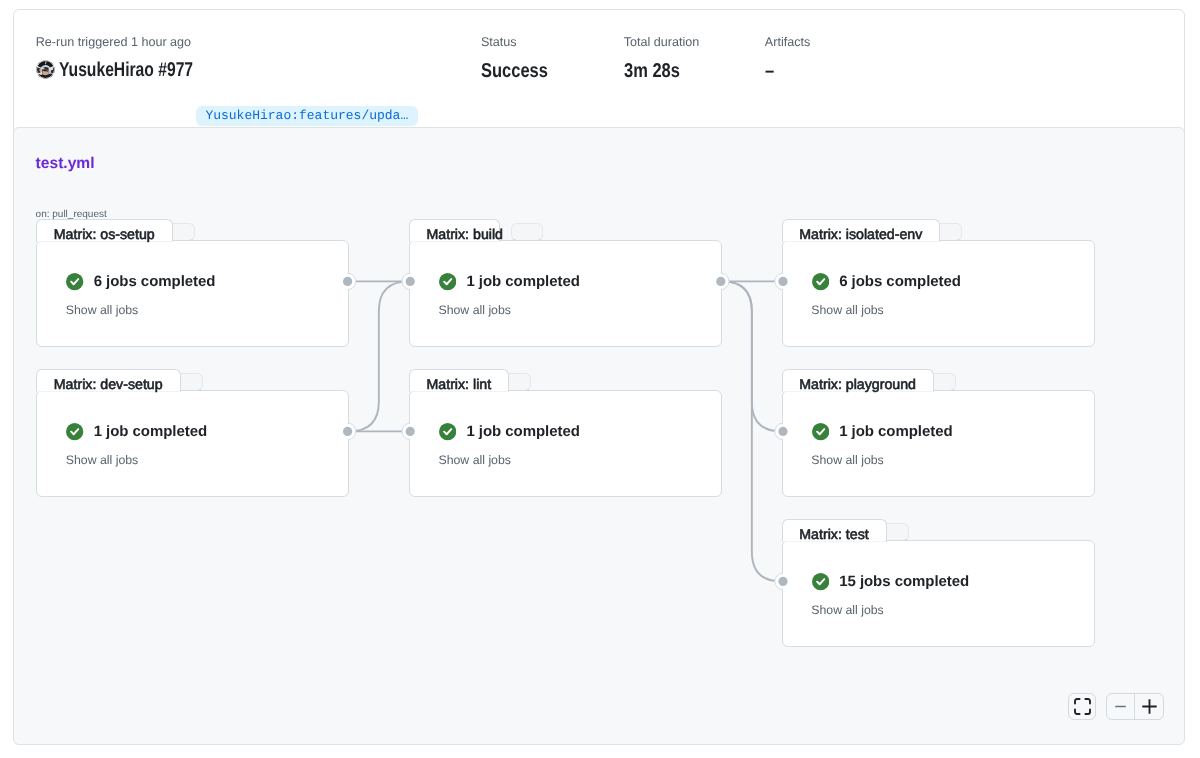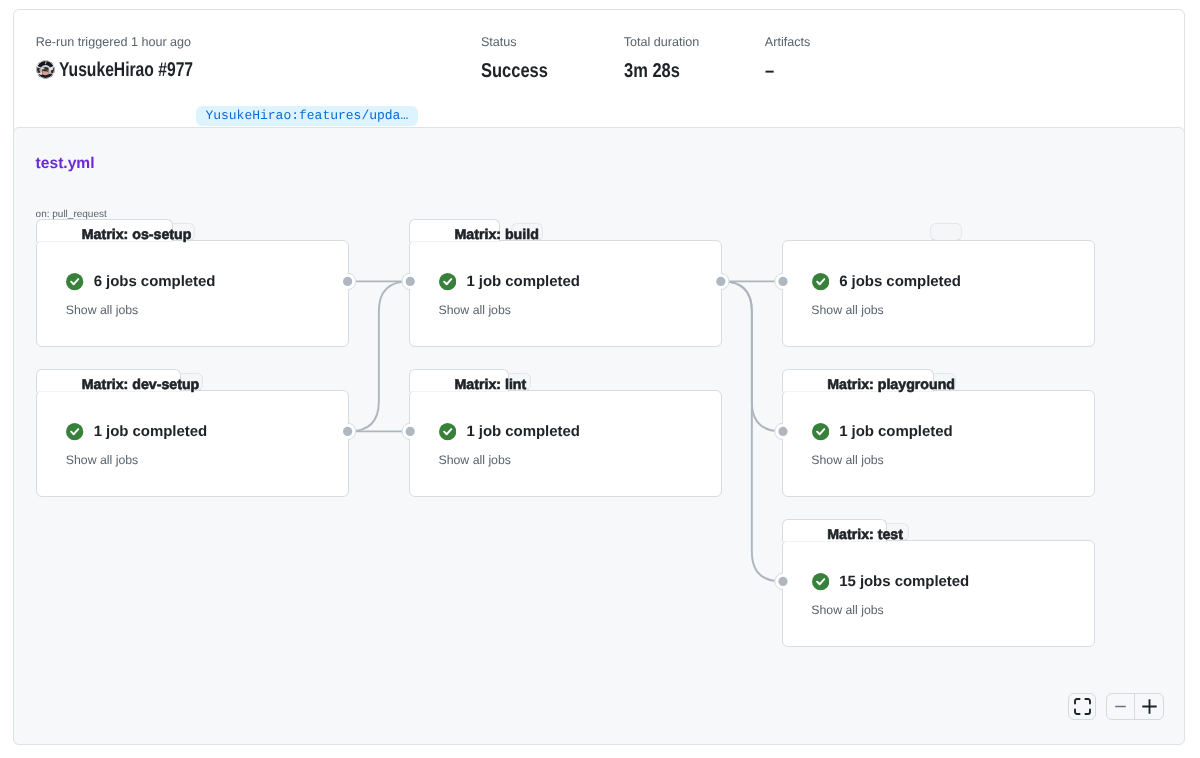--- a/index.html
+++ b/index.html
@@ -46,21 +46,21 @@
                background:#f4f6f8;border:1px solid #e4e8ec;border-bottom-color:#d7dce1;
                border-radius:6px;box-sizing:border-box;z-index:0;}
   
   .node .body{position:absolute;left:0;top:21px;background:#fff;border:1px solid #d7dce1;
               border-radius:6px;box-sizing:border-box;z-index:1;}
   
   .node .tab{position:absolute;left:0;top:0;height:23px;background:#fff;
              border:1px solid #d7dce1;border-bottom:1px solid #f1f3f5;
              border-radius:6px 6px 0 0;box-sizing:border-box;z-index:2;}
   .node .tab span{position:absolute;left:16.8px;top:7.6px;font-size:14.2px;line-height:16px;
-                  font-weight:700;-webkit-text-stroke:0.62px #1f2328;color:#1f2328;white-space:nowrap;margin-left:28px;}
+                  font-weight:400;-webkit-text-stroke:0.62px #1f2328;color:#1f2328;white-space:nowrap;}
   .node .row{position:absolute;left:30.4px;top:53.5px;display:flex;align-items:center;z-index:3;}
   .node .row .lbl{font-size:15px;line-height:20px;font-weight:700;color:#1f2328;margin-left:10px;
                   letter-spacing:-.05px;}
   .node .show{position:absolute;left:29.8px;top:84.2px;font-size:12.3px;line-height:15px;color:#59636e;z-index:3;}
 
   
   .ctrls{position:absolute;left:1054px;top:564.6px;display:flex;align-items:flex-start;gap:9.7px;}
   .btn-fit{width:28px;height:27.4px;border:1px solid #d5dade;border-radius:6px;background:#f6f8fa;
            display:flex;align-items:center;justify-content:center;box-sizing:border-box;}
   .zoomgrp{display:flex;height:27.4px;border:1px solid #d5dade;border-radius:6px;background:#f6f8fa;
@@ -183,20 +183,21 @@
               <circle cx="8" cy="8" r="8" fill="#37813a"></circle>
               <path d="M11.95 5.05a.88.88 0 0 1 .05 1.25l-4.3 4.75a.88.88 0 0 1-1.28.03L4.1 8.66a.88.88 0 1 1 1.25-1.25l1.7 1.7 3.66-4.06a.88.88 0 0 1 1.24-.05Z" fill="#ffffff"></path>
             </svg>
             <span class="lbl">1 job completed</span>
           </div>
           <div class="show">Show all jobs</div>
         </div>
         <div class="node" style="left: 767.5px; top: 90.5px; width: 313px; height: 128px;">
           <div class="stack" style="left:148.715625px;width:32px"></div>
           <div class="body" style="width:313px;height:107px"></div>
+          <div class="tab" style="width:158.715625px"><span>Matrix: isolated-env</span><i></i></div>
           <div class="row">
             <svg class="chk" width="17.3" height="17.3" viewBox="0 0 16 16">
               <circle cx="8" cy="8" r="8" fill="#37813a"></circle>
               <path d="M11.95 5.05a.88.88 0 0 1 .05 1.25l-4.3 4.75a.88.88 0 0 1-1.28.03L4.1 8.66a.88.88 0 1 1 1.25-1.25l1.7 1.7 3.66-4.06a.88.88 0 0 1 1.24-.05Z" fill="#ffffff"></path>
             </svg>
             <span class="lbl">6 jobs completed</span>
           </div>
           <div class="show">Show all jobs</div>
         </div>
         <div class="node" style="left: 767.5px; top: 240.5px; width: 313px; height: 128px;">

